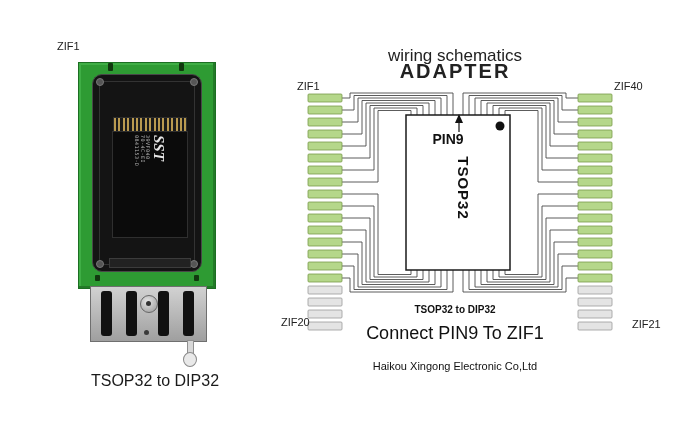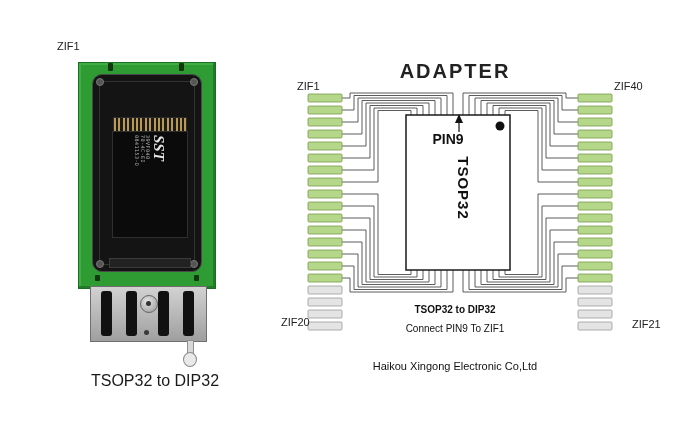--- a/index.html
+++ b/index.html
@@ -40,21 +40,21 @@
   .schematic-svg{left:278px;top:80px;}
   svg text{font-family:"Liberation Sans",sans-serif;}
   .zif-label{font-size:11px;color:#222;}
   .zif-tl{left:297px;top:80px;}
   .zif-tr{left:614px;top:80px;}
   .zif-bl{left:281px;top:316px;text-align:right;}
   .zif-br{left:632px;top:318px;}
 
   
   .foot-subtitle{left:375px;top:304px;width:160px;text-align:center;font-size:10px;font-weight:bold;color:#111;}
-  .foot-note{left:355px;top:323px;width:200px;text-align:center;font-size:10px;color:#111;}
+  .foot-note{left:355px;top:323px;width:200px;text-align:center;font-size:18px;color:#111;}
   .brand-row{left:375px;top:344px;width:160px;display:flex;justify-content:center;align-items:flex-start;gap:4px;}
   .brand-name{font-family:"Liberation Serif",serif;font-weight:bold;font-size:23px;color:#000;}
   .brand-reg{font-size:13px;margin-top:-2px;color:#000;}
   .company{left:340px;top:360px;width:230px;text-align:center;font-size:11px;color:#111;}
 </style>
 </head>
 <body>
 
 <div class="stage">
 
@@ -95,20 +95,21 @@
   <div class="abs base-screw">
     <div class="base-screw-dot"></div>
   </div>
   <div class="abs base-dot"></div>
   <div class="abs loc-stem"></div>
   <div class="abs loc-ball"></div>
 
   <div class="abs photo-caption">TSOP32 to DIP32</div>
 
   <div class="abs title-main">ADAPTER</div>
+  <div class="abs title-sub">wiring schematics</div>
 
   <svg class="abs schematic-svg" width="380" height="260" viewBox="0 0 380 260">
       <path d="M64 18 H72 V13 H175 V35" fill="none" stroke="#4a4a4a" stroke-width="0.9"></path>
       <path d="M300 18 H288 V13 H185 V35" fill="none" stroke="#4a4a4a" stroke-width="0.9"></path>
       <path d="M64 114 H100 V194.5 H133 V190" fill="none" stroke="#4a4a4a" stroke-width="0.9"></path>
       <path d="M300 114 H260 V194.5 H227 V190" fill="none" stroke="#4a4a4a" stroke-width="0.9"></path>
       <path d="M64 30 H76 V15.5 H169 V35" fill="none" stroke="#4a4a4a" stroke-width="0.9"></path>
       <path d="M300 30 H284 V15.5 H191 V35" fill="none" stroke="#4a4a4a" stroke-width="0.9"></path>
       <path d="M64 126 H96 V197 H139 V190" fill="none" stroke="#4a4a4a" stroke-width="0.9"></path>
       <path d="M300 126 H264 V197 H221 V190" fill="none" stroke="#4a4a4a" stroke-width="0.9"></path>

